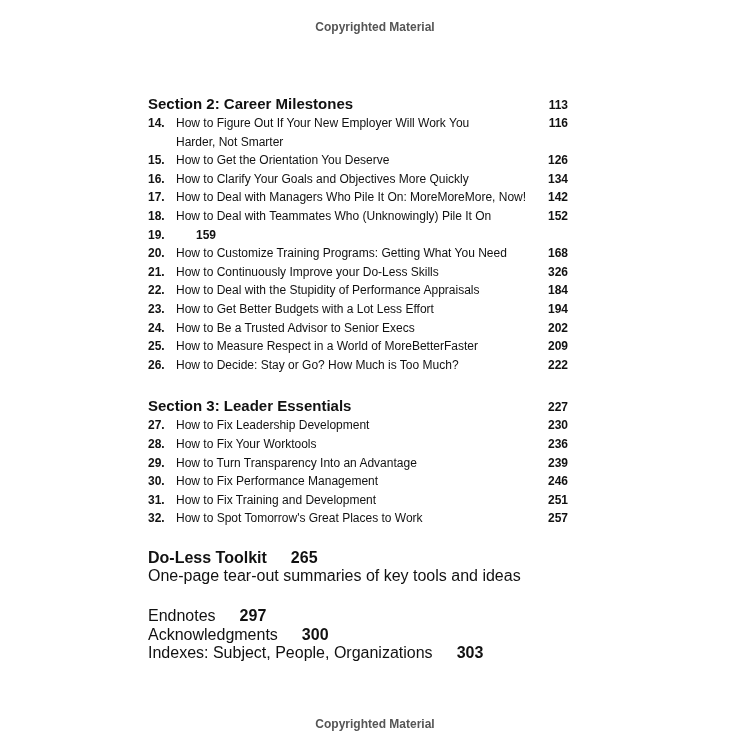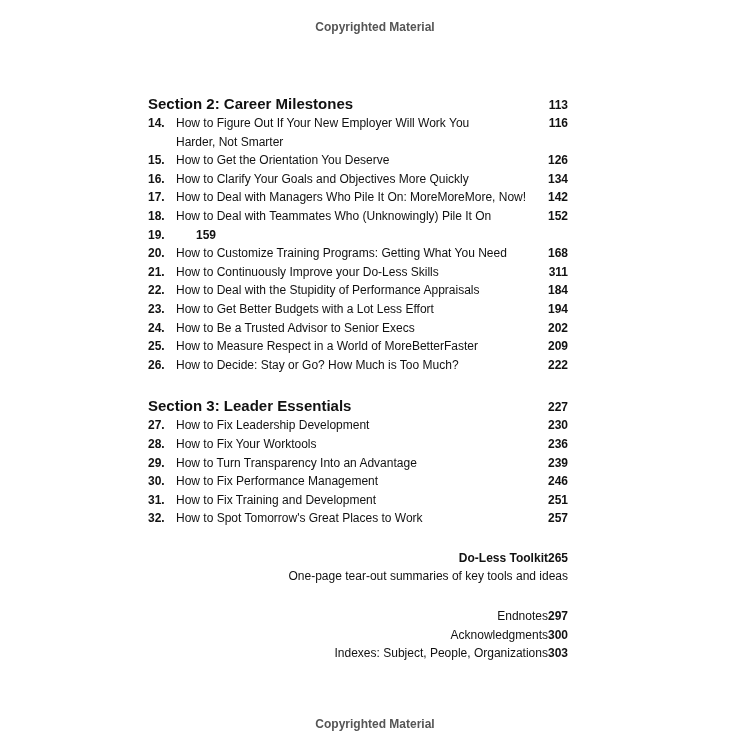--- a/index.html
+++ b/index.html
@@ -11,21 +11,21 @@
     .wm-bottom { top: 717px; }
     .toc { position: absolute; left: 148px; width: 420px; top: 92px; }
     .sec-head { display: flex; justify-content: space-between; align-items: flex-end;
                 height: 20px; }
     .sec-head .t { font-size: 15px; font-weight: bold; }
     .sec-head .p { font-size: 12px; font-weight: bold; }
     .row { display: flex; align-items: flex-start; font-size: 12px; line-height: 18.6px; }
     .row .n { width: 28px; font-weight: bold; flex: none; }
     .row .t { flex: 1; }
     .row .p { width: 40px; text-align: right; font-weight: bold; flex: none; }
-    .plain { display: flex; justify-content: flex-end; font-size: 12px; line-height: 18.6px; }
+    .plain { display: flex; justify-content: flex-start; font-size: 16px; line-height: 18.6px; gap: 24px; }
     .plain .p { font-weight: bold; }
     .bold { font-weight: bold; }
   </style>
 </head>
 <body>
 
 <div class="watermark wm-top">Copyrighted Material</div>
 
 <div class="toc">
 
@@ -64,21 +64,21 @@
       <span class="p">159</span>
     </div>
   <div class="row">
       <span class="n">20.</span>
       <span class="t">How to Customize Training Programs: Getting What You Need</span>
       <span class="p">168</span>
     </div>
   <div class="row">
       <span class="n">21.</span>
       <span class="t">How to Continuously Improve your Do-Less Skills</span>
-      <span class="p">311</span>
+      <span class="p">326</span>
     </div>
   <div class="row">
       <span class="n">22.</span>
       <span class="t">How to Deal with the Stupidity of Performance Appraisals</span>
       <span class="p">184</span>
     </div>
   <div class="row">
       <span class="n">23.</span>
       <span class="t">How to Get Better Budgets with a Lot Less Effort</span>
       <span class="p">194</span>

